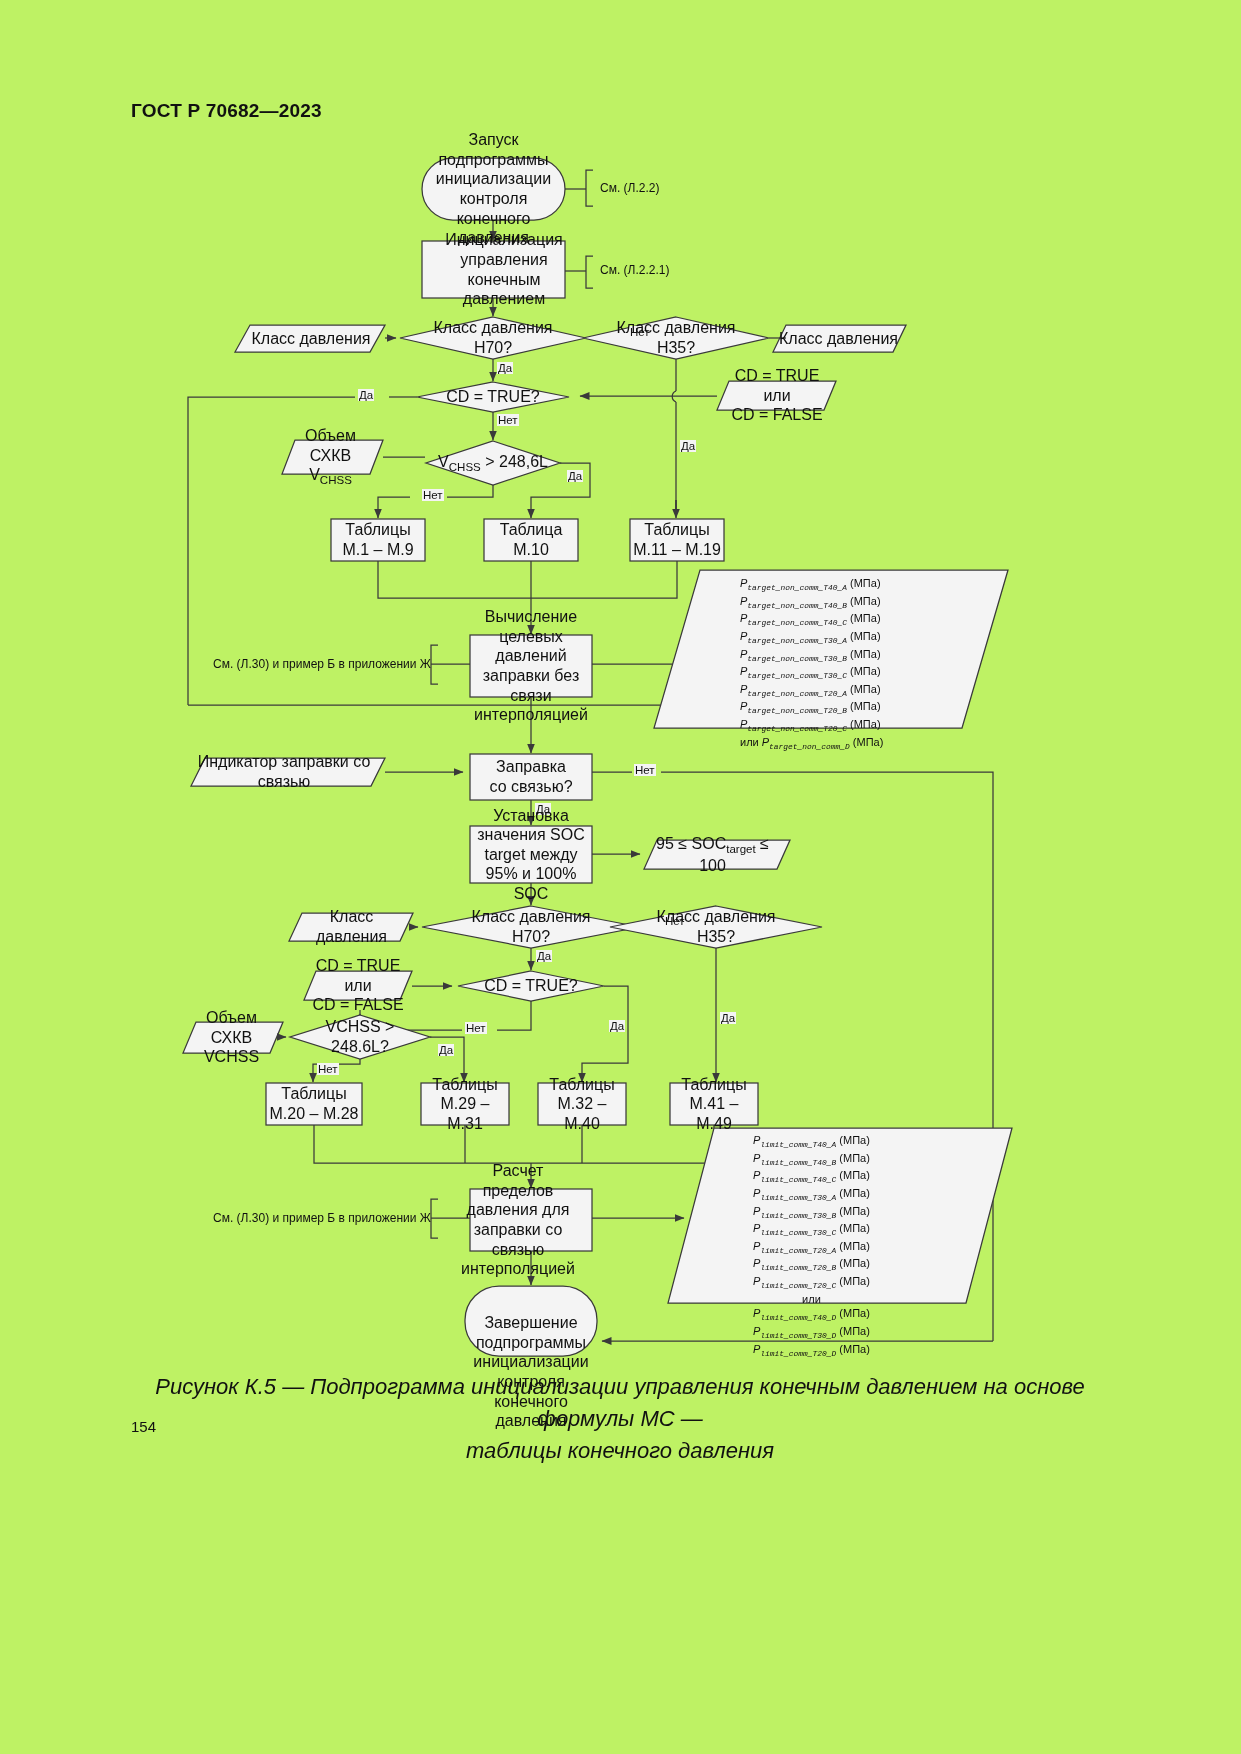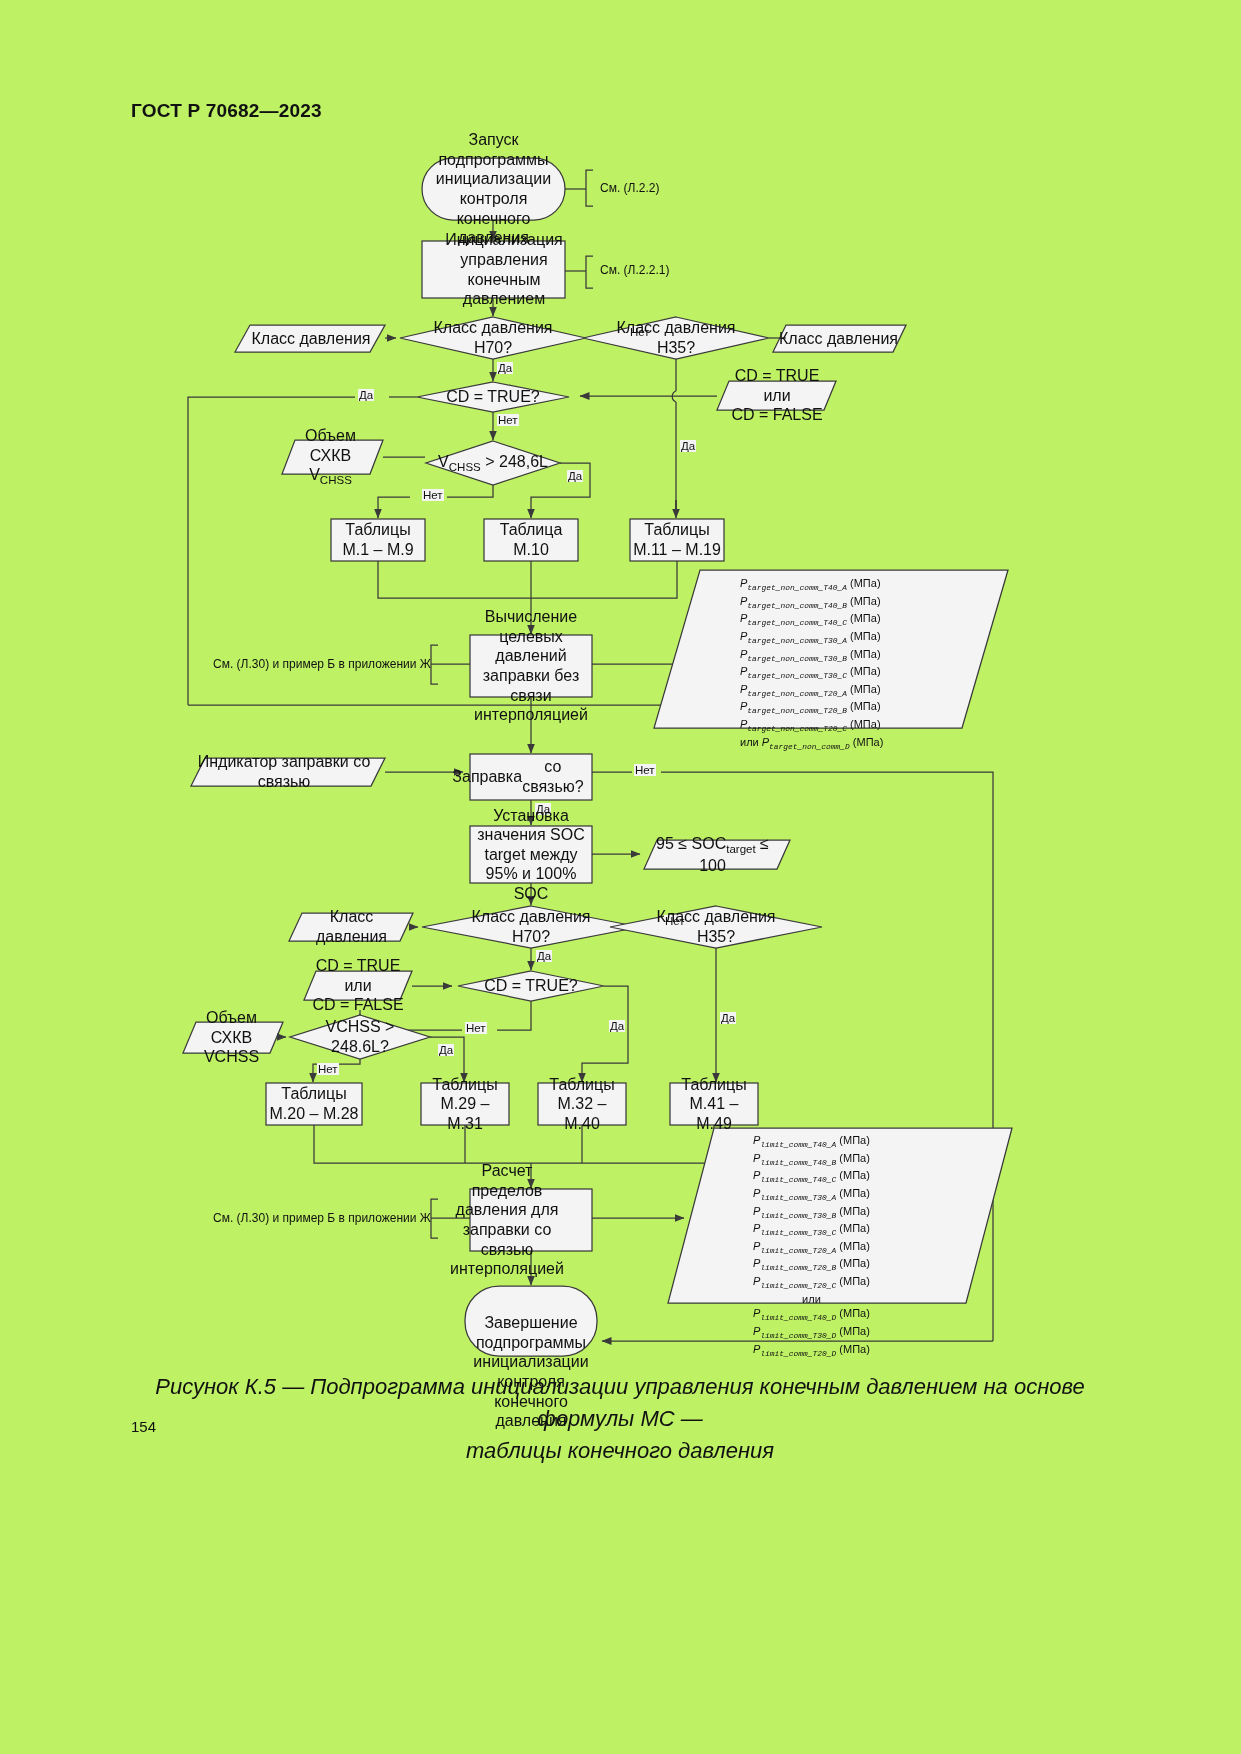--- a/index.html
+++ b/index.html
@@ -262,21 +262,21 @@
       <div><i>P</i><sub class="it">target_non_comm_T30_B</sub><span> (МПа)</span></div>
       <div><i>P</i><sub class="it">target_non_comm_T30_C</sub><span> (МПа)</span></div>
       <div><i>P</i><sub class="it">target_non_comm_T20_A</sub><span> (МПа)</span></div>
       <div><i>P</i><sub class="it">target_non_comm_T20_B</sub><span> (МПа)</span></div>
       <div><i>P</i><sub class="it">target_non_comm_T20_C</sub><span> (МПа)</span></div>
       <div><span>или </span><i>P</i><sub class="it">target_non_comm_D</sub><span> (МПа)</span></div>
     </div>
 
   <div class="node" style="left:194px;top:759px;width:180px;height:26px;">Индикатор заправки со связью</div>
 
-  <div class="node" style="left:457px;top:754px;width:122px;height:46px;flex-direction:row;">
+  <div class="node" style="left:470px;top:754px;width:122px;height:46px;flex-direction:column;">
     <span>Заправка</span>
     <span>со связью?</span>
   </div>
   <div class="lbl" style="left:634px;top:764px;">Нет</div>
   <div class="lbl" style="left:535px;top:803px;">Да</div>
 
   <div class="node" style="left:472px;top:827px;width:118px;height:55px;border-radius:19px;">Установка значения SOC target между 95% и 100% SOC</div>
   <div class="node" style="left:650px;top:841px;width:125px;height:27px;">
     <span><span>95 ≤ SOC</span><sub>target</sub><span> ≤ 100</span></span>
   </div>
@@ -326,21 +326,21 @@
     <span>Таблицы</span>
     <span>М.32 – М.40</span>
   </div>
   <div class="node" style="left:670px;top:1083px;width:88px;height:42px;flex-direction:column;">
     <span>Таблицы</span>
     <span>М.41 – М.49</span>
   </div>
 
   <div class="note" style="left:213px;top:1211px;">См. (Л.30) и пример Б в приложении Ж</div>
 
-  <div class="node" style="left:448px;top:1190px;width:118px;height:60px;border-radius:18px;">Расчет пределов давления для заправки со связью интерполяцией</div>
+  <div class="node" style="left:459px;top:1190px;width:118px;height:60px;border-radius:18px;">Расчет пределов давления для заправки со связью интерполяцией</div>
 
   <div class="ioblock" style="left:753px;top:1133px;" id="io2">
       <div><i>P</i><sub class="it">limit_comm_T40_A</sub><span> (МПа)</span></div>
       <div><i>P</i><sub class="it">limit_comm_T40_B</sub><span> (МПа)</span></div>
       <div><i>P</i><sub class="it">limit_comm_T40_C</sub><span> (МПа)</span></div>
       <div><i>P</i><sub class="it">limit_comm_T30_A</sub><span> (МПа)</span></div>
       <div><i>P</i><sub class="it">limit_comm_T30_B</sub><span> (МПа)</span></div>
       <div><i>P</i><sub class="it">limit_comm_T30_C</sub><span> (МПа)</span></div>
       <div><i>P</i><sub class="it">limit_comm_T20_A</sub><span> (МПа)</span></div>
       <div><i>P</i><sub class="it">limit_comm_T20_B</sub><span> (МПа)</span></div>

